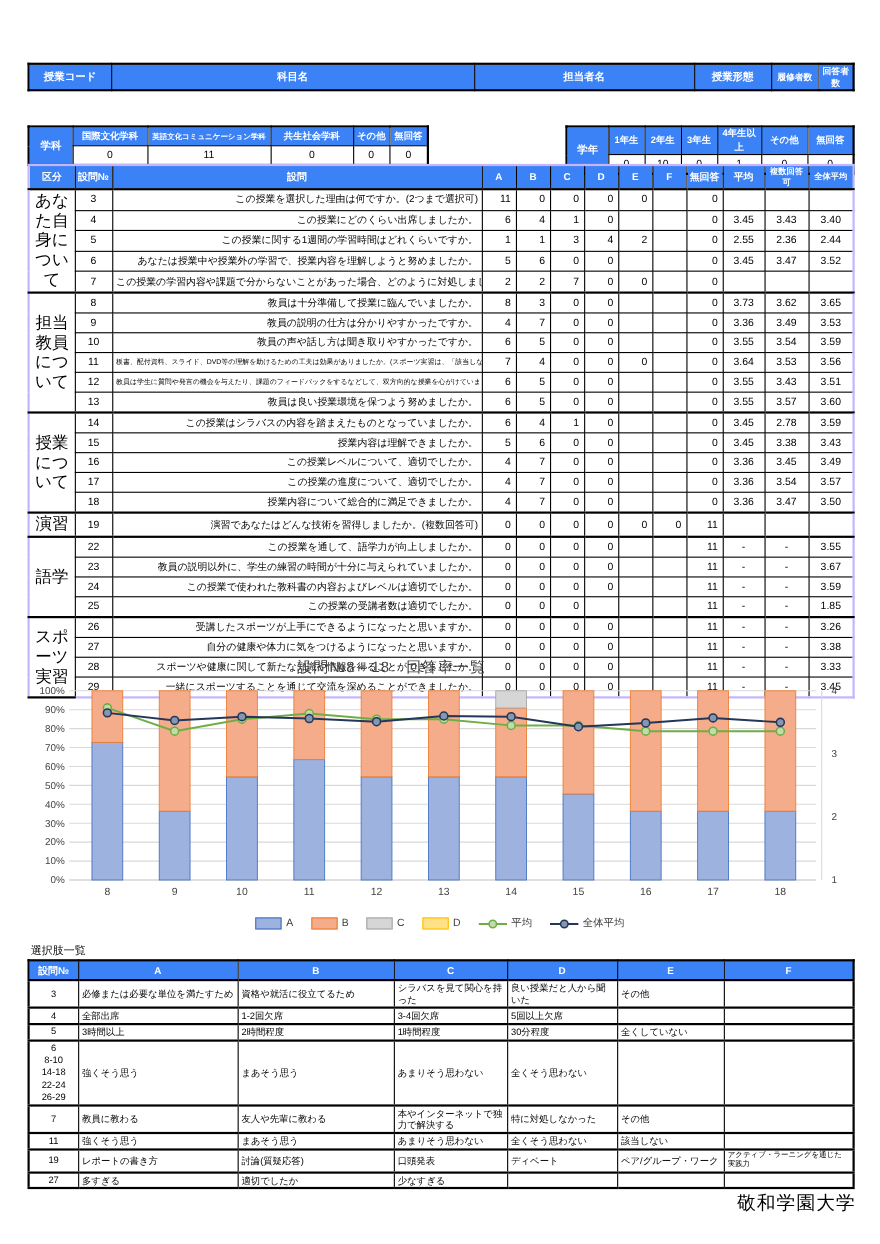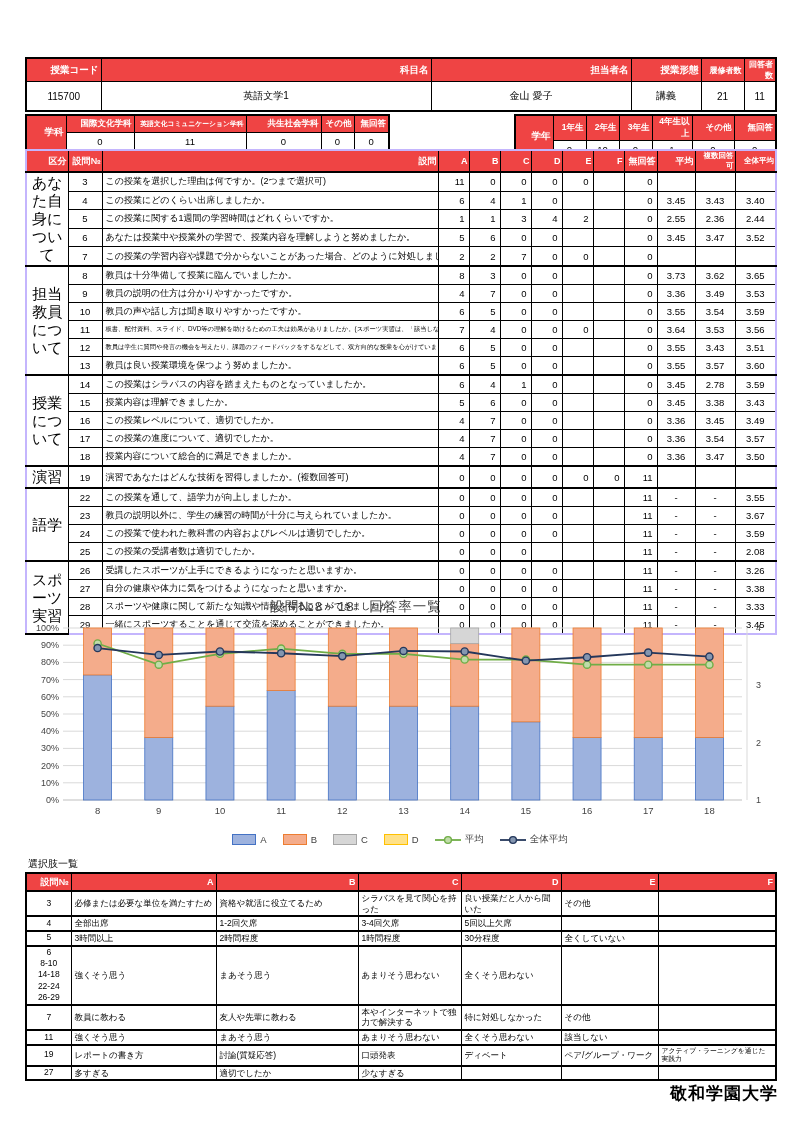--- a/index.html
+++ b/index.html
@@ -2,21 +2,21 @@
 <html><head>
 <meta charset="utf-8">
 <style>
   html,body{margin:0;padding:0;background:#fff;}
   body{font-family:"Liberation Sans","DejaVu Sans",sans-serif;color:#000;}
   #page{position:relative;width:800px;height:1131px;background:#fff;overflow:hidden;}
 
   
   table{border-collapse:collapse;table-layout:fixed;}
   td,th{border:1px solid #000;padding:0 2px;overflow:hidden;}
-  .hdr{background:#ef4444;color:#fff;font-weight:bold;text-align:right;}
+  .hdr{background:#3b82f6;color:#fff;font-weight:bold;text-align:center;}
 
   #page-title{position:absolute;top:30px;left:0;width:800px;text-align:center;
     font-size:14.5px;font-weight:bold;letter-spacing:1px;}
 
   
   #course-table{position:absolute;top:57px;left:25px;width:750px;border:2px solid #000;}
   #course-table th{height:19px;font-size:9.5px;}
   #course-table th.sm{font-size:8px;}
   #course-table td{height:28px;text-align:center;font-size:10px;background:#fff;}
 
@@ -29,21 +29,21 @@
   .mini-table td{height:16px;text-align:center;font-size:9.5px;background:#fff;}
   .mini-table .rowlab{font-size:9.5px;}
 
   
   #main-table{position:absolute;top:149px;left:25px;width:750px;border:2px solid #c4b5fd;}
   #main-table th{height:15px;font-size:9px;padding:0 1px;}
   #main-table th.sm{font-size:7.5px;}
   #main-table td{height:17px;font-size:9.5px;background:#fff;}
   #main-table td.cat{font-size:15px;text-align:center;line-height:1.2;padding:1px 2px;border-bottom:2px solid #000;}
   #main-table td.no{text-align:center;}
-  #main-table td.q{font-size:9px;text-align:left;padding:0 3px;white-space:nowrap;}
+  #main-table td.q{font-size:9px;text-align:right;padding:0 3px;white-space:nowrap;}
   #main-table td.q.small{font-size:6.3px;}
   #main-table td.num{text-align:right;padding:0 4px;}
   #main-table td.avg{text-align:center;}
   #main-table tr.group-start td{border-top:2px solid #000;}
   .diag{background-image:linear-gradient(to bottom right,transparent 0%,transparent calc(50% - 0.6px),#222 calc(50% - 0.6px),#222 calc(50% + 0.6px),transparent calc(50% + 0.6px));}
 
   
   #chart-title{position:absolute;top:598px;left:0;width:712px;text-align:center;
     font-size:13.5px;color:#404040;letter-spacing:1px;}
   #chart-svg{position:absolute;top:618px;left:25px;}
@@ -54,21 +54,21 @@
 
   
   #choices-title{position:absolute;top:857px;left:28px;font-size:10px;}
   #choices-table{position:absolute;top:872px;left:25px;width:750px;border:2px solid #000;}
   #choices-table th{height:16px;font-size:9px;}
   #choices-table td{font-size:8.5px;background:#fff;border-top:2px solid #000;border-bottom:2px solid #000;vertical-align:middle;}
   #choices-table td.no{text-align:center;white-space:pre-line;line-height:1.35;}
   #choices-table td.choice{padding:1px 3px;line-height:1.25;}
   #choices-table td.col-f{font-size:6.8px;}
 
-  #footer-brand{position:absolute;top:1082px;right:22px;font-size:17px;font-weight:bold;letter-spacing:1px;}
+  #footer-brand{position:absolute;top:1082px;right:22px;font-size:17px;font-weight:normal;letter-spacing:1px;}
 </style>
 </head>
 <body>
 
 <div id="page">
 
   <table id="course-table">
     <colgroup>
         <col style="width:75px">
         <col style="width:330px">
@@ -78,28 +78,20 @@
         <col style="width:32px">
       </colgroup>
     <tbody>
         <tr>
           <th class="hdr">授業コード</th>
           <th class="hdr">科目名</th>
           <th class="hdr">担当者名</th>
           <th class="hdr">授業形態</th>
           <th class="hdr sm">履修者数</th>
           <th class="hdr sm">回答者数</th>
-        </tr>
-        <tr>
-          <td>115700</td>
-          <td>英語文学1</td>
-          <td>金山 愛子</td>
-          <td>講義</td>
-          <td>21</td>
-          <td>11</td>
         </tr>
       </tbody>
   </table>
 
   <table id="dept-table" class="mini-table">
     <colgroup>
         <col style="width:40px">
         <col style="width:68px">
         <col style="width:112px">
         <col style="width:75px">
@@ -480,21 +472,21 @@
           <td class="q">この授業の受講者数は適切でしたか。</td>
           <td class="num">0</td>
           <td class="num">0</td>
           <td class="num">0</td>
           <td class="diag"></td>
           <td class="diag"></td>
           <td class="diag"></td>
           <td class="num">11</td>
           <td class="avg">-</td>
           <td class="avg">-</td>
-          <td class="avg">2.08</td>
+          <td class="avg">1.85</td>
         </tr>
         <tr class="group-start">
           <td class="cat" rowspan="4">スポーツ実習</td>
           <td class="no">26</td>
           <td class="q">受講したスポーツが上手にできるようになったと思いますか。</td>
           <td class="num">0</td>
           <td class="num">0</td>
           <td class="num">0</td>
           <td class="num">0</td>
           <td class="diag"></td>

